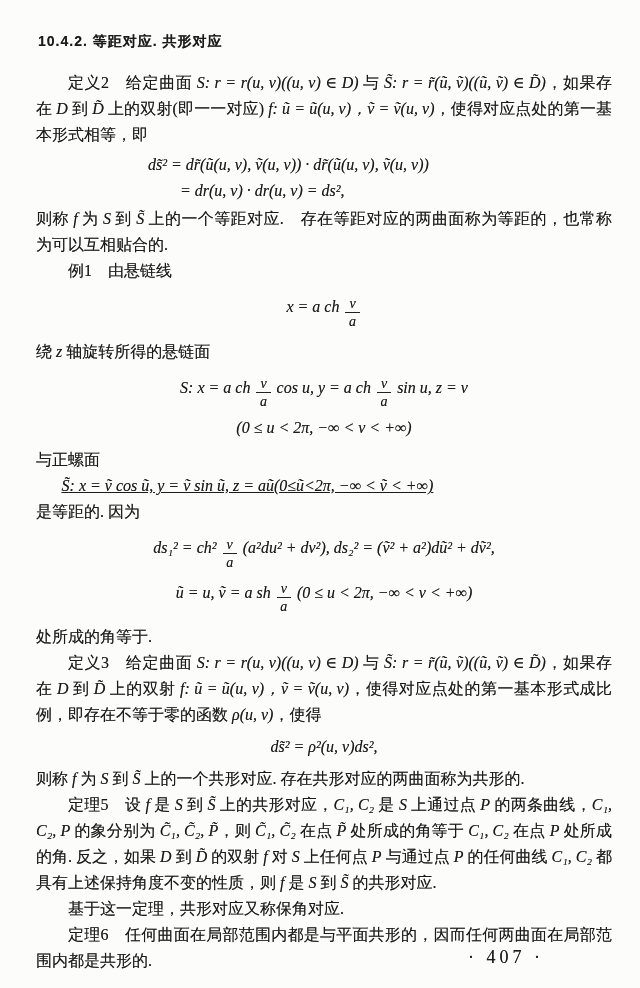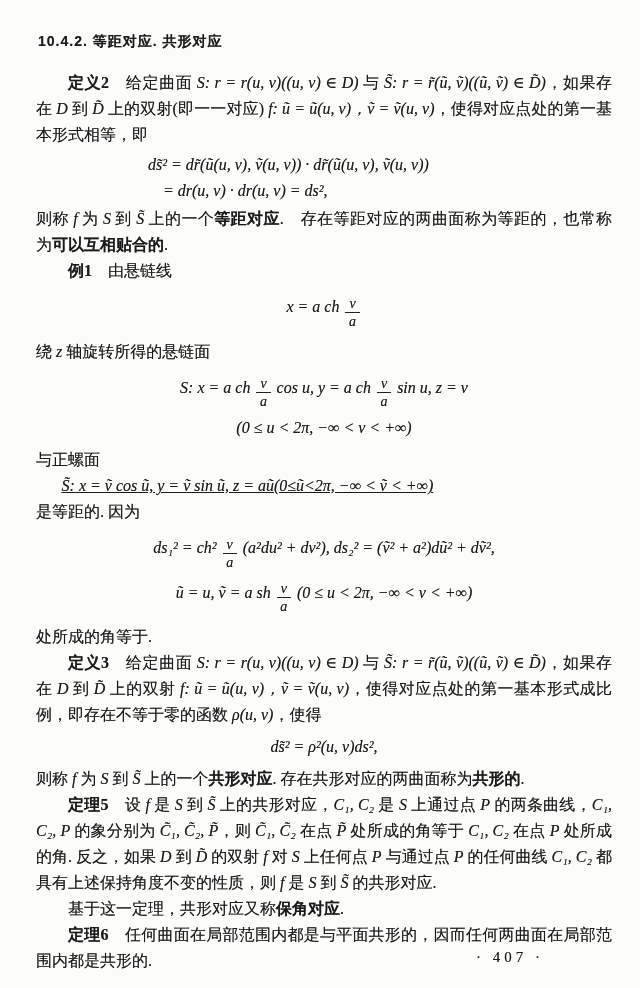--- a/index.html
+++ b/index.html
@@ -23,34 +23,34 @@
     font-weight: 700;
     letter-spacing: 1px;
     margin: 4px 0 16px 2px;
     line-height: 26px;
   }
   p.para {
     margin: 0;
     text-align: justify;
   }
   p.ind { text-indent: 2em; }
-  .b { font-weight: 700; }
+  .b { font-weight: 400; }
   .i { font-style: italic; }
   
   .eqc {
     text-align: center;
     font-style: italic;
     margin: 6px 0;
   }
   .eqc .i, .eqblock .i { font-style: italic; }
   .eqblock {
     margin: 4px 0 2px 112px;
     font-style: italic;
   }
-  .eqline2 { margin-left: 15px; }
+  .eqline2 { margin-left: 32px; }
   .eqpad-t { margin-top: 10px; }
   .eqpad-b { margin-bottom: 10px; }
   .gap-t { margin-top: 10px; }
   .gap-t-sm { margin-top: 4px; }
   
   .frac {
     display: inline-block;
     vertical-align: -0.85em;
     text-align: center;
     font-style: italic;
@@ -72,21 +72,21 @@
     margin: 0;
     text-indent: 1.6em;
     font-style: italic;
     text-align: left;
     text-decoration: underline;
   }
   .pageno {
     position: absolute;
     right: 96px;
     bottom: 18px;
-    font-size: 15px;
+    font-size: 18px;
     letter-spacing: 4px;
   }
 </style>
 </head>
 <body>
 
 <div class="page">
 
   <h1 class="heading">10.4.2. 等距对应. 共形对应</h1>
 

